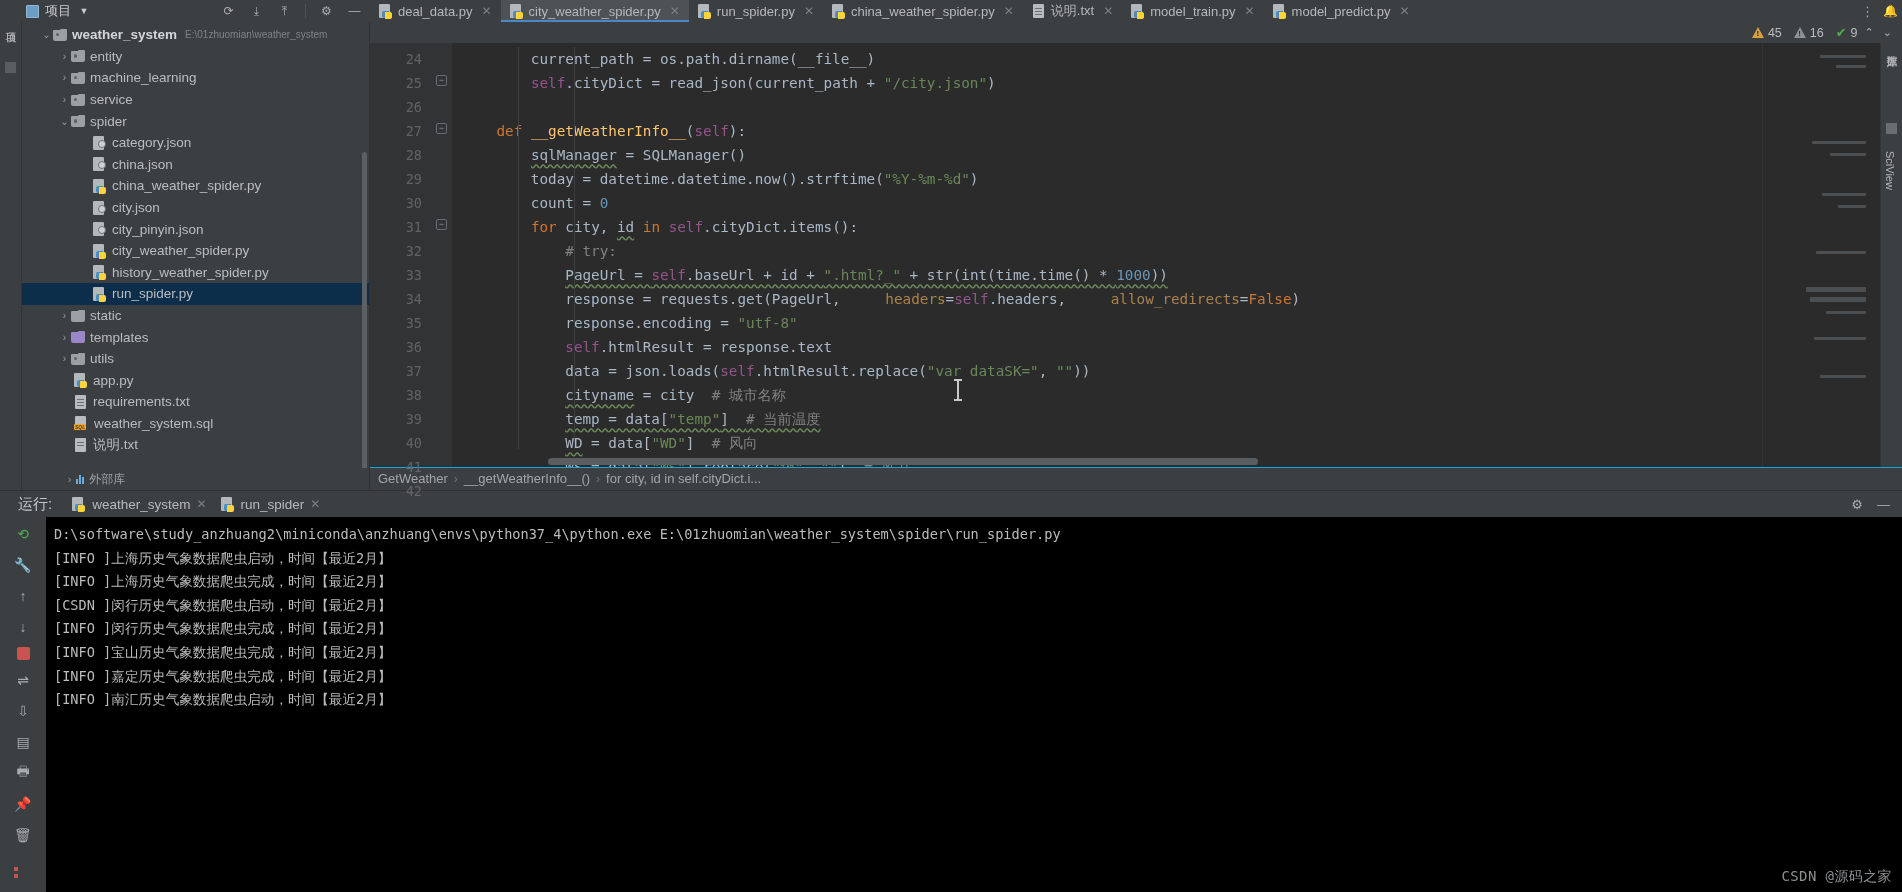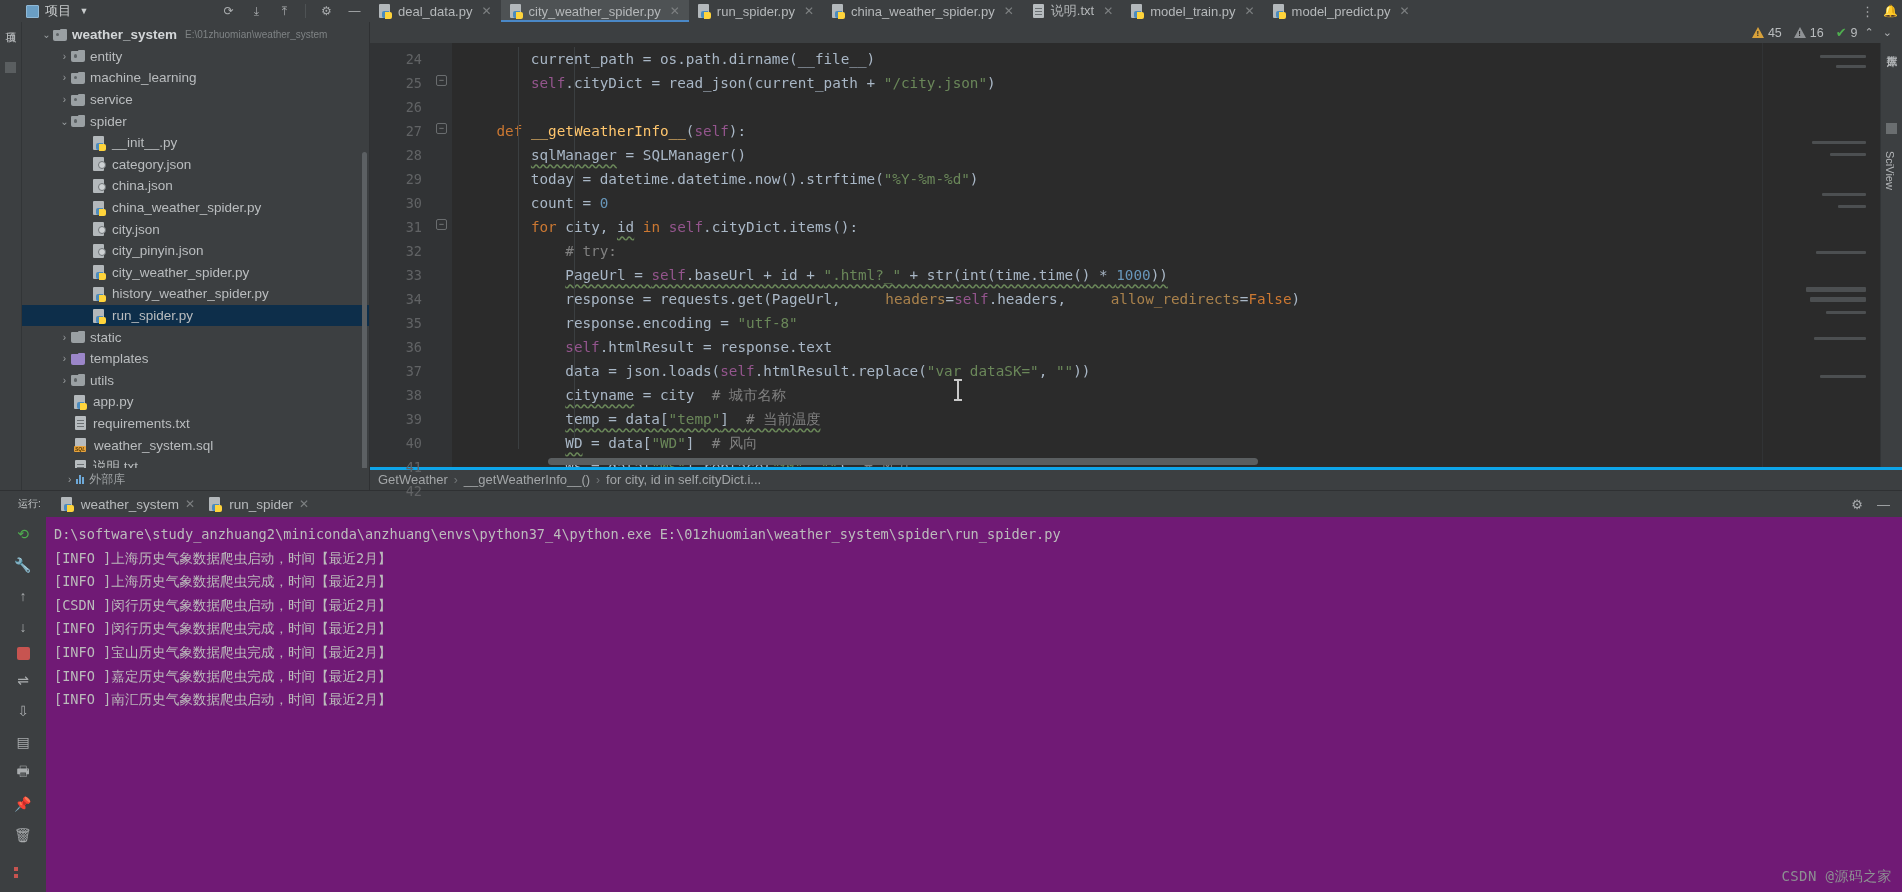--- a/index.html
+++ b/index.html
@@ -458,21 +458,21 @@
   
   .breadcrumb {
     height: 25px;
     background: #3c3f41;
     display: flex;
     align-items: center;
     padding-left: 8px;
     color: #a3a6a8;
     font-size: 13px;
     gap: 6px;
-    border-top: 3px solid #0ea5e9;
+    border-top: 1px solid #0ea5e9;
   }
   .breadcrumb .sep { color: #707476; font-size: 12px; }
 
   
   .runpanel {
     flex: 0 0 auto;
     background: #3c3f41;
     display: flex;
     flex-direction: column;
     border-top: 1px solid #2f3133;
@@ -481,21 +481,21 @@
   .runheader {
     height: 26px;
     display: flex;
     align-items: center;
     padding-left: 18px;
     gap: 0px;
     background: #3c3f41;
   }
   .runheader .rlabel {
     color: #c3c6c8;
-    font-size: 10px;
+    font-size: 15px;
     margin-right: 16px;
   }
   .rtab {
     display: flex; align-items: center; gap: 6px;
     font-size: 13.5px; color: #b7babc;
     padding: 0 10px 0 4px;
   }
   .rtab .x { color: #7d8082; font-size: 12px; }
   .runheader-right {
     margin-left: auto; display: flex; align-items: center; gap: 14px;
@@ -523,21 +523,21 @@
     color: #a9acae; font-size: 14px;
     border-radius: 3px;
   }
   .rt.green { color: #4fae4f; }
   .rt.red-sq {
     width: 13px; height: 13px; background: #c75450; border-radius: 2px;
   }
   .rt.wrench { color: #b5b8ba; }
   .console {
     flex: 1;
-    background: #701a75;
+    background: #000000;
     color: #bbbbbb;
     font-family: "DejaVu Sans Mono", monospace;
     font-size: 13.6px;
     padding: 6px 0 8px 8px;
     overflow: hidden;
     position: relative;
     min-width: 0;
   }
   .console .cl {
     height: 23.6px;
@@ -703,28 +703,20 @@
         <div class="trow" style="padding-left:36px;">
           <span class="arrow">⌄</span>
           <span class="foldericon">
               <i class="f"></i>
               <i class="tab2"></i>
               <i class="dot"></i>
             </span>
           <span class="nm">spider</span>
         </div>
 
-        <div class="trow" style="padding-left:71px;">
-          <span class="pyicon">
-              <i class="doc"></i>
-              <i class="b1"></i>
-              <i class="b2"></i>
-            </span>
-          <span class="nm">__init__.py</span>
-        </div>
         <div class="trow" style="padding-left:71px;">
           <span class="jsonicon">
               <i class="doc"></i>
               <i class="cir"></i>
             </span>
           <span class="nm">category.json</span>
         </div>
         <div class="trow" style="padding-left:71px;">
           <span class="jsonicon">
               <i class="doc"></i>

